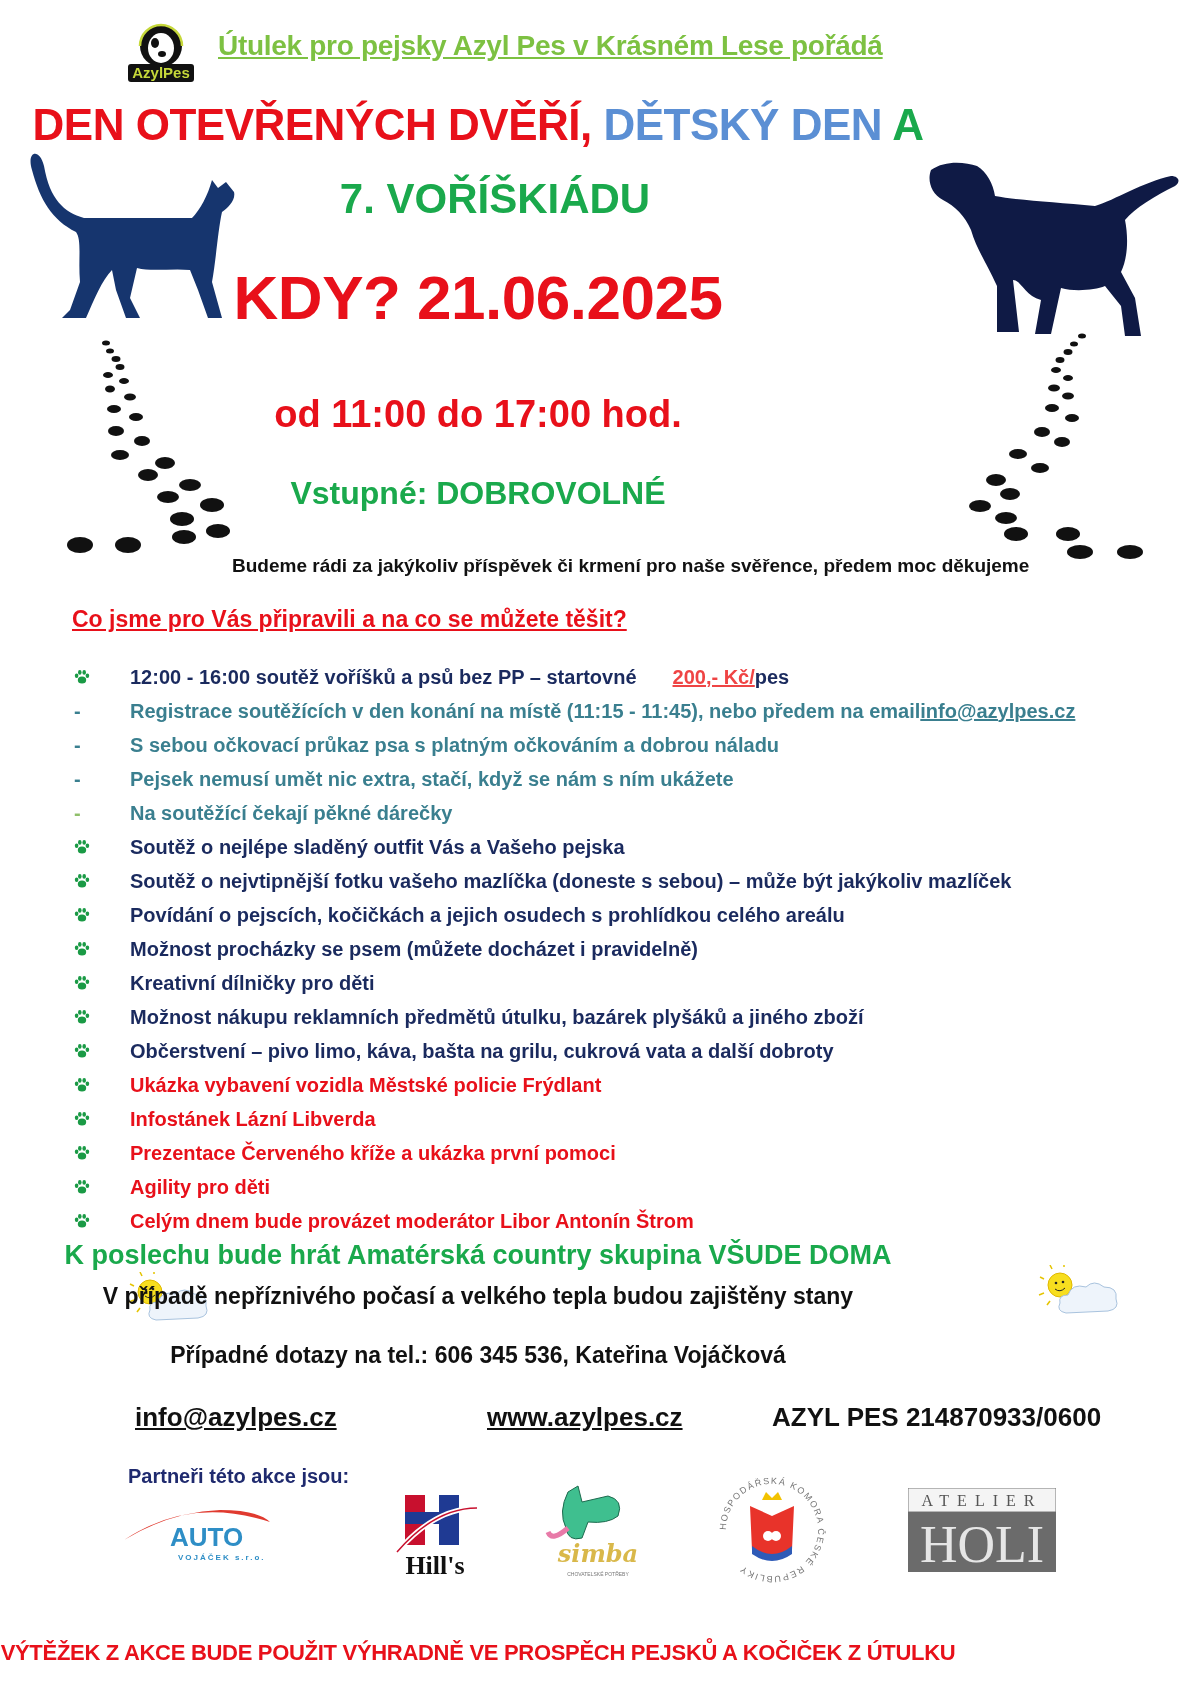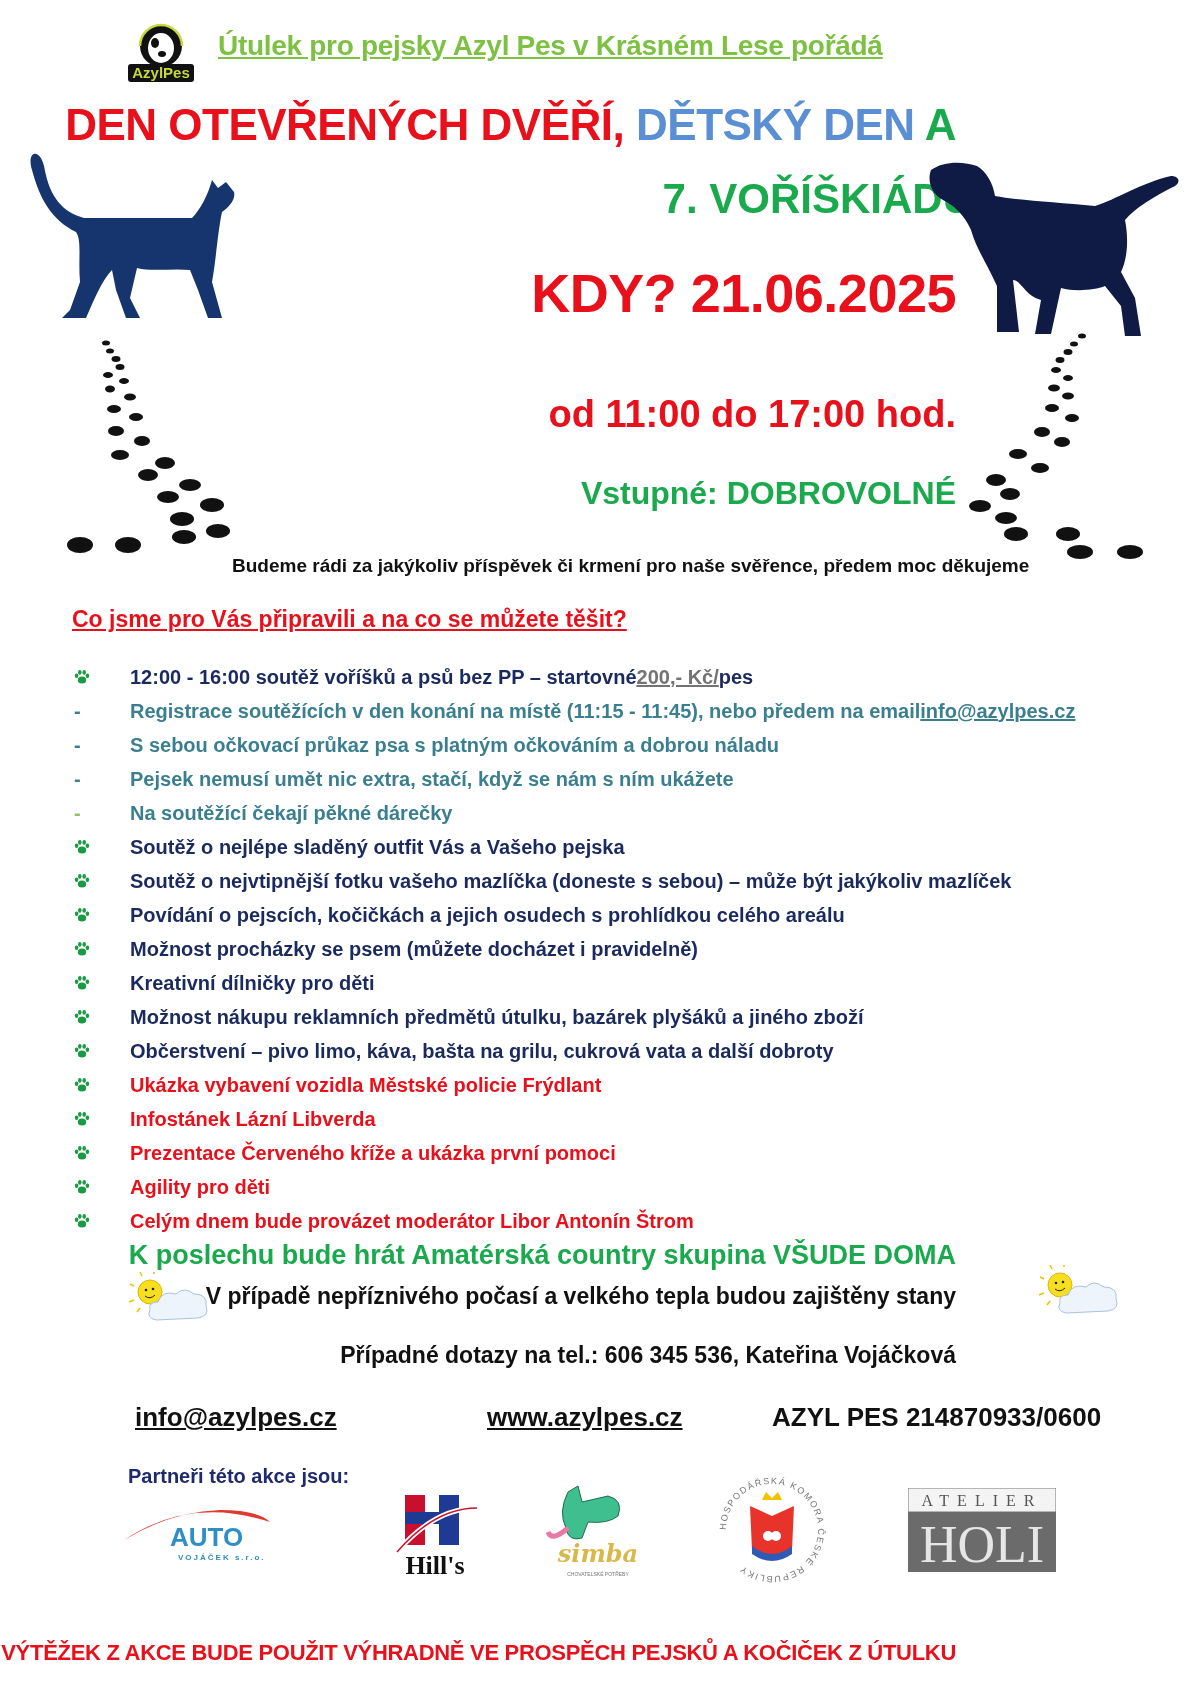--- a/index.html
+++ b/index.html
@@ -1,23 +1,23 @@
 <!DOCTYPE html>
 <html><head>
 <meta charset="utf-8">
 <style>
   html,body{margin:0;padding:0;background:#fff;}
   body{width:1200px;height:1697px;position:relative;overflow:hidden;font-family:"Liberation Sans","DejaVu Sans",sans-serif;}
   .abs{position:absolute;}
-  .center{left:0;width:956px;text-align:right;}
+  .center{left:0;width:956px;text-align:center;}
   #header-line{top:30px;left:218px;font-size:28px;font-weight:bold;color:#7dc142;text-decoration:underline;letter-spacing:-0.3px;}
   #logo{top:22px;left:126px;width:70px;height:62px;}
   #title1{top:100px;font-size:44px;font-weight:bold;letter-spacing:-0.5px;}
   #title2{top:175px;font-size:42px;font-weight:bold;color:#1aa94c;padding-left:17px;}
-  #date{top:262px;font-size:54px;font-weight:bold;color:#e8101a;letter-spacing:-0.5px;}
+  #date{top:262px;font-size:62px;font-weight:bold;color:#e8101a;letter-spacing:-0.5px;}
   #time{top:393px;font-size:38px;font-weight:bold;color:#e8101a;}
   #entry{top:475px;font-size:32px;font-weight:bold;color:#1aa94c;}
   #contrib{top:555px;left:232px;font-size:19px;font-weight:bold;color:#111;white-space:nowrap;}
   #prep{top:606px;left:72px;font-size:23px;font-weight:bold;color:#e8101a;text-decoration:underline;}
   #list{top:660px;left:72px;width:1100px;}
   .row{height:34px;display:flex;align-items:center;font-size:20px;font-weight:bold;white-space:nowrap;}
   .bul{width:56px;display:flex;align-items:center;justify-content:flex-start;padding-left:2px;}
   .dash{font-size:20px;font-weight:bold;}
   .u{text-decoration:underline;}
   #band{top:1240px;font-size:27px;font-weight:bold;color:#1aa94c;}
@@ -135,21 +135,21 @@
           <g fill="#1a9a45">
             <ellipse cx="8" cy="11" rx="4.2" ry="3.6"></ellipse>
             <ellipse cx="2.6" cy="6.8" rx="1.8" ry="2.2"></ellipse>
             <ellipse cx="5.8" cy="3.4" rx="1.8" ry="2.3"></ellipse>
             <ellipse cx="10.2" cy="3.4" rx="1.8" ry="2.3"></ellipse>
             <ellipse cx="13.4" cy="6.8" rx="1.8" ry="2.2"></ellipse>
           </g>
         </svg>
       </span>
       <span style="color: rgb(26, 42, 94);">12:00 - 16:00 soutěž voříšků a psů bez PP – startovné </span>
-      <a class="u" style="color: #737373;">200,- Kč/</a>
+      <a class="u" style="color: #ef4444; margin-left: 36px;">200,- Kč/</a>
       <span style="color: rgb(26, 42, 94);">pes</span>
     </div>
     <div class="row">
       <span class="bul">
         <span class="dash" style="color:#3a7f8f">-</span>
       </span>
       <span style="color: rgb(58, 127, 143);">Registrace soutěžících v den konání na místě (11:15 - 11:45), nebo předem na email </span>
       <a class="u" style="color: rgb(58, 127, 143);">info@azylpes.cz</a>
     </div>
     <div class="row">

